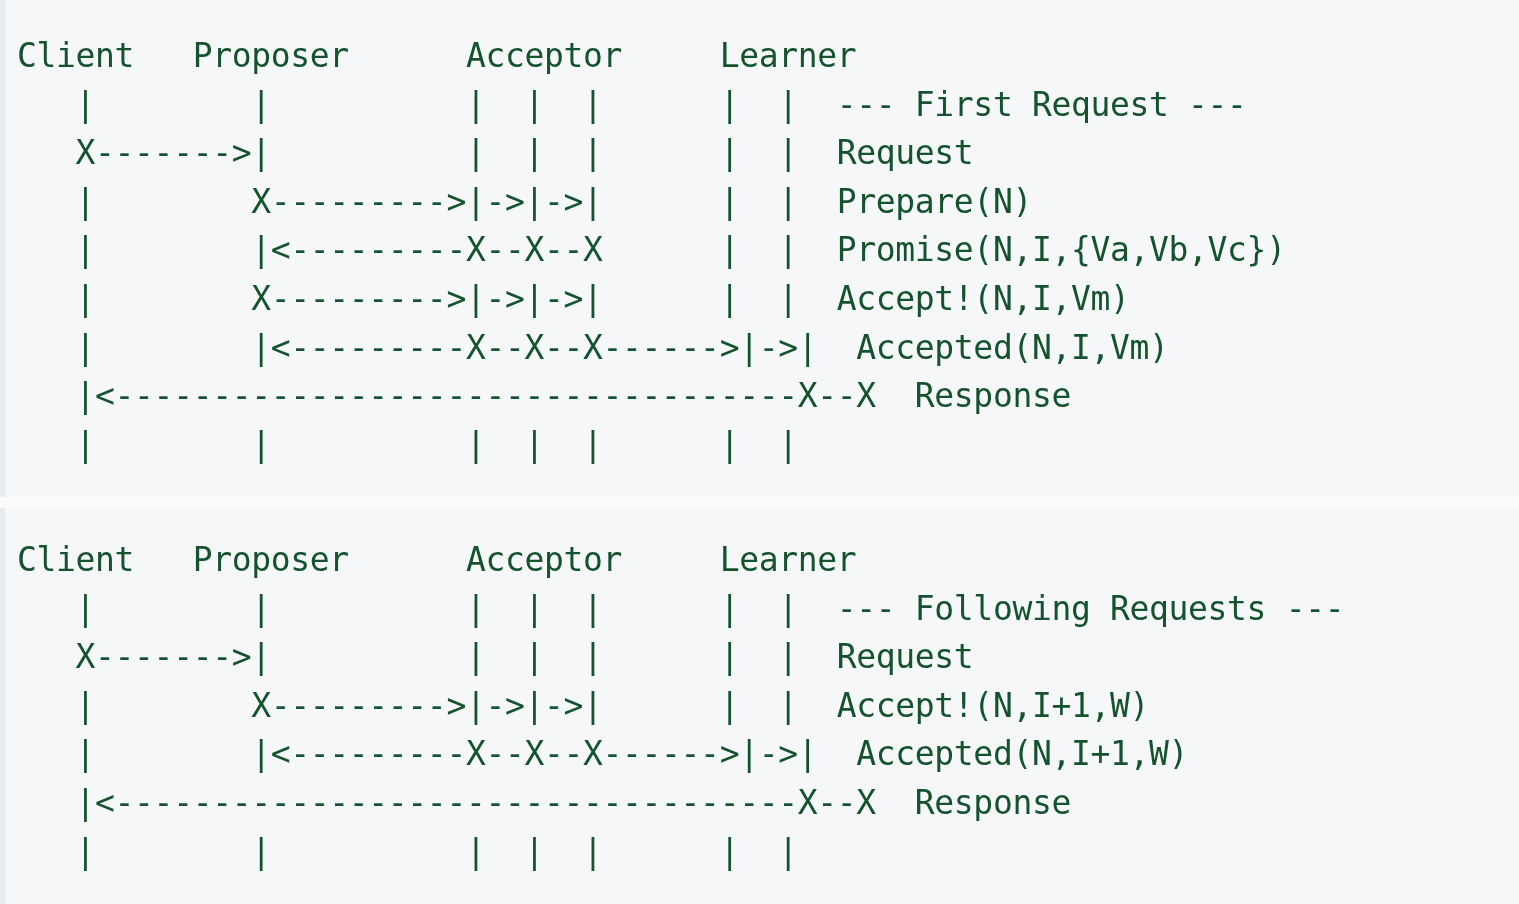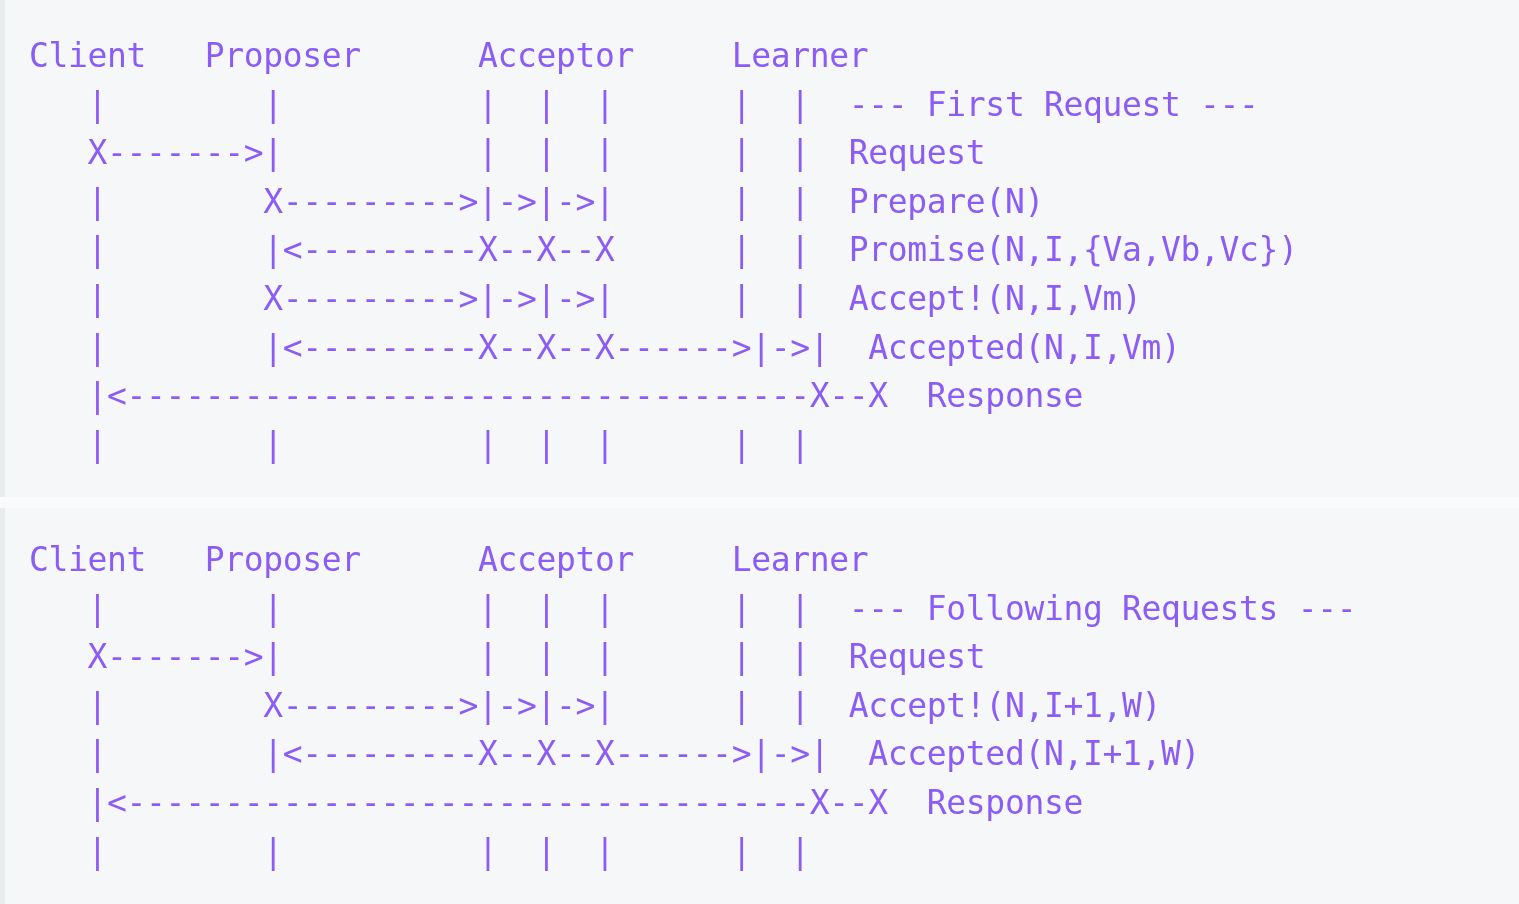--- a/index.html
+++ b/index.html
@@ -47,29 +47,29 @@
     position: absolute;
     left: 0;
     top: 497px;
     width: 1519px;
     height: 11px;
     background: #fafbfc;
   }
 
   .ascii-block {
     position: absolute;
-    left: 24px;
+    left: 12px;
     top: 0;
     margin: 0;
     padding: 0;
     font-family: "DejaVu Sans Mono", "Liberation Mono", monospace;
     font-size: 33px;
     line-height: 48.6px;
     letter-spacing: -0.35px;
-    color: #8b5cf6;
+    color: #14532d;
     white-space: pre;
     font-weight: 500;
     -webkit-font-smoothing: antialiased;
   }
 
   #ascii-first     { top: 32px; }
   #ascii-following { top: 28px; }
 
   .ascii-line {
     display: block;

